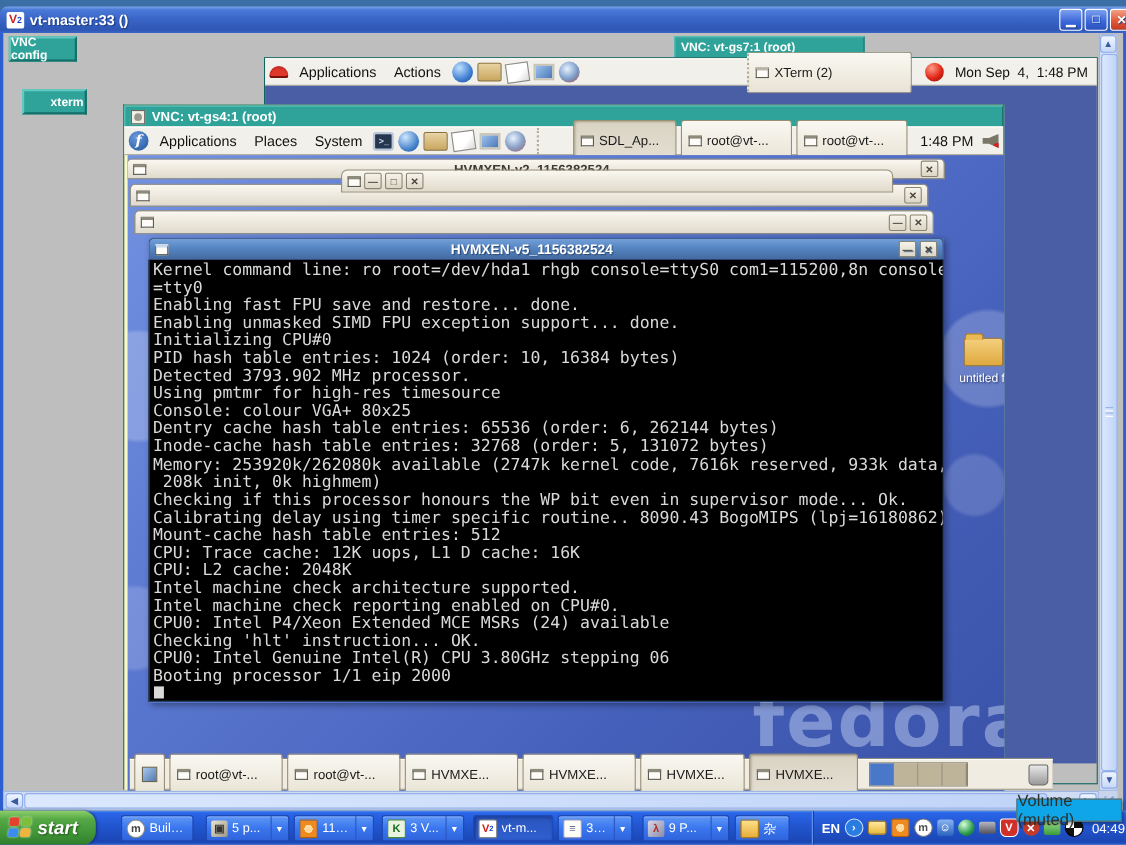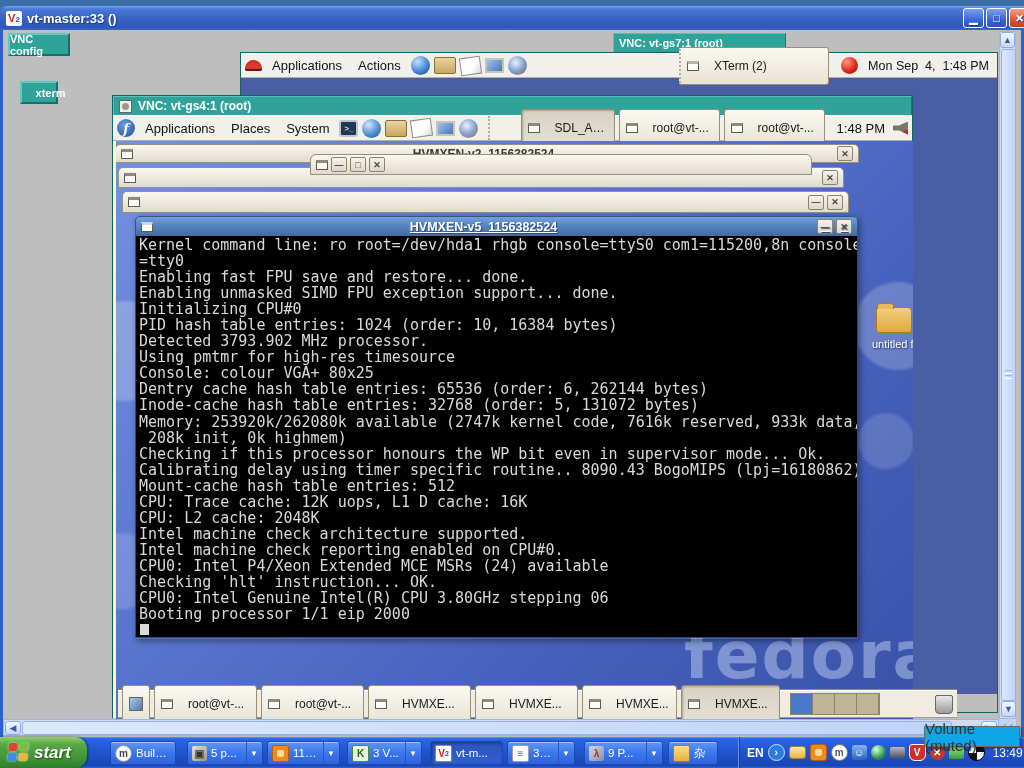--- a/index.html
+++ b/index.html
@@ -30,21 +30,21 @@
   .vnc-deco i{width:7px;height:7px;border-radius:50%;background:#9a978c;display:block;}
   .teal-btn{background:#2fa39a;color:#fff;font-weight:bold;font-size:11px;display:flex;align-items:center;
     justify-content:center;border-top:2px solid #63c8c0;border-left:2px solid #63c8c0;
     border-right:2px solid #13716a;border-bottom:2px solid #13716a;box-sizing:border-box;}
 
   
   .gpanel{background:#f2f0ea;border-bottom:1px solid #b2aea0;border-top:1px solid #fff;
     display:flex;align-items:center;gap:4px;padding:0 4px;box-sizing:border-box;font-size:13px;color:#111;}
   .menu-label{padding:2px 6px;font-size:13px;color:#111;}
   .beige-btn{background:linear-gradient(180deg,#faf8f2,#e8e3d4);border:1px solid #988f76;border-radius:3px;
-    display:flex;align-items:center;gap:15px;padding:18px 6px;font-size:12px;color:#1a1a1a;box-sizing:border-box;}
+    display:flex;align-items:center;gap:5px;padding:18px 6px;font-size:12px;color:#1a1a1a;box-sizing:border-box;}
   .beige-btn.pressed{background:linear-gradient(180deg,#d9d3c3,#e4dfd2);box-shadow:inset 1px 1px 2px #a99f87;}
   .winicon{width:12px;height:10px;background:#fdfcf8;border:1px solid #5d5a50;box-sizing:border-box;
     border-top:3px solid #8e8a7c;flex:0 0 auto;}
 
   
   .cream-bar{background:linear-gradient(180deg,#fbf8f1,#dfdacb);border:1px solid #96907c;
     border-radius:5px 5px 0 0;display:flex;align-items:center;padding:0 5px;box-sizing:border-box;
     font-size:12px;font-weight:bold;color:#3c3a33;}
   .cream-bar .title{flex:1;text-align:center;}
   .mini-btn{width:16px;height:15px;background:linear-gradient(180deg,#f6f3ea,#dcd6c6);border:1px solid #8a8370;
@@ -225,21 +225,21 @@
       <div class="abs" style="left:194px;top:13px;width:502px;height:60px;">
         <div class="cream-bar" style="height:21px;border-radius:6px 6px 0 0;">
           <span class="winicon"></span>
           <span class="mini-btn">—</span>
           <span class="mini-btn">□</span>
           <span class="mini-btn">✕</span>
         </div>
       </div>
 
       <div class="abs" style="left:19px;top:75px;width:723px;height:423px;box-shadow:2px 2px 6px rgba(0,0,0,.4);">
-        <div class="blue-bar" style="height:20px;text-decoration:underline;">
+        <div class="blue-bar" style="height:20px;">
           <span class="winicon" style="border-top-color:#c8d8ec;"></span>
           <span class="title">HVMXEN-v5_1156382524</span>
           <span class="mini-btn">—</span>
           <span class="mini-btn">✕</span>
         </div>
         <div id="console-body" style="height:402px;position:relative;">
           <pre id="console-pre">Kernel command line: ro root=/dev/hda1 rhgb console=ttyS0 com1=115200,8n console
 =tty0
 Enabling fast FPU save and restore... done.
 Enabling unmasked SIMD FPU exception support... done.
@@ -303,21 +303,21 @@
         <i></i>
         <i></i>
     </span>
     <span style="flex:1;"></span>
     <span class="trash"></span>
   </div>
 
   <div class="abs teal-btn" style="left:8px;top:33px;width:62px;height:23px;">
     <span>VNC config</span>
   </div>
-  <div class="abs teal-btn" style="left:20px;top:81px;width:38px;height:23px;padding-left:23px;">
+  <div class="abs teal-btn" style="left:20px;top:81px;width:59px;height:23px;padding-left:23px;">
     <span>xterm</span>
   </div>
 
   <div class="abs sb-track" style="left:999px;top:31px;width:17px;height:688px;">
     <div class="sb-btn" style="width:15px;height:16px;">▲</div>
     <div class="sb-thumb" style="position:absolute;left:1px;top:17px;width:15px;height:652px;">
       <div style="margin:320px auto 0;width:7px;border-top:1px solid #9ab4e8;border-bottom:1px solid #fff;height:2px;"></div>
       <div style="margin:1px auto 0;width:7px;border-top:1px solid #9ab4e8;border-bottom:1px solid #fff;height:2px;"></div>
     </div>
     <div class="sb-btn" style="position:absolute;left:1px;bottom:1px;width:15px;height:16px;">▼</div>
@@ -388,21 +388,21 @@
       <span class="tray-ico" style="background:linear-gradient(180deg,#ffe9a0,#e8b83a);border:1px solid #a8822a;height:11px;"></span>
       <span class="tray-ico" style="background:radial-gradient(circle,#ffd9a0 35%,#ef8a1e 36%);border:1px solid #b35f08;"></span>
       <span class="tray-ico" style="background:#fff;color:#555;border-radius:50%;border:1px solid #777;">m</span>
       <span class="tray-ico" style="background:linear-gradient(180deg,#8ab4f0,#2a62c0);border-radius:3px;">☺</span>
       <span class="tray-ico" style="background:radial-gradient(circle at 35% 30%,#d8ffd8,#2a9a4a 60%,#0a5a2a);border-radius:50%;"></span>
       <span class="tray-ico" style="background:linear-gradient(180deg,#b8b8c0,#52525e);border-radius:2px;height:11px;"></span>
       <span class="tray-ico" style="background:#d03028;border-radius:3px 3px 6px 6px;border:1px solid #fff;">V</span>
       <span class="tray-ico" style="background:#c23a2a;border-radius:50%;">✕</span>
       <span class="tray-ico" style="background:linear-gradient(180deg,#9ae08a,#3a9a3a);border-radius:2px;height:12px;"></span>
       <span class="tray-ico" style="background:conic-gradient(#111 0 25%,#fff 0 50%,#111 0 75%,#fff 0);border-radius:50%;border:1px solid #000;"></span>
-      <span style="color:#fff;font-size:12px;margin-left:4px;">13:49</span>
+      <span style="color:#fff;font-size:12px;margin-left:4px;">04:49</span>
     </div>
   </div>
 
   <div class="abs" id="tooltip" style="left:924px;top:726px;width:94px;height:19px;">
     <span>Volume (muted)</span>
   </div>
 
 </div>
 
 </body></html>

